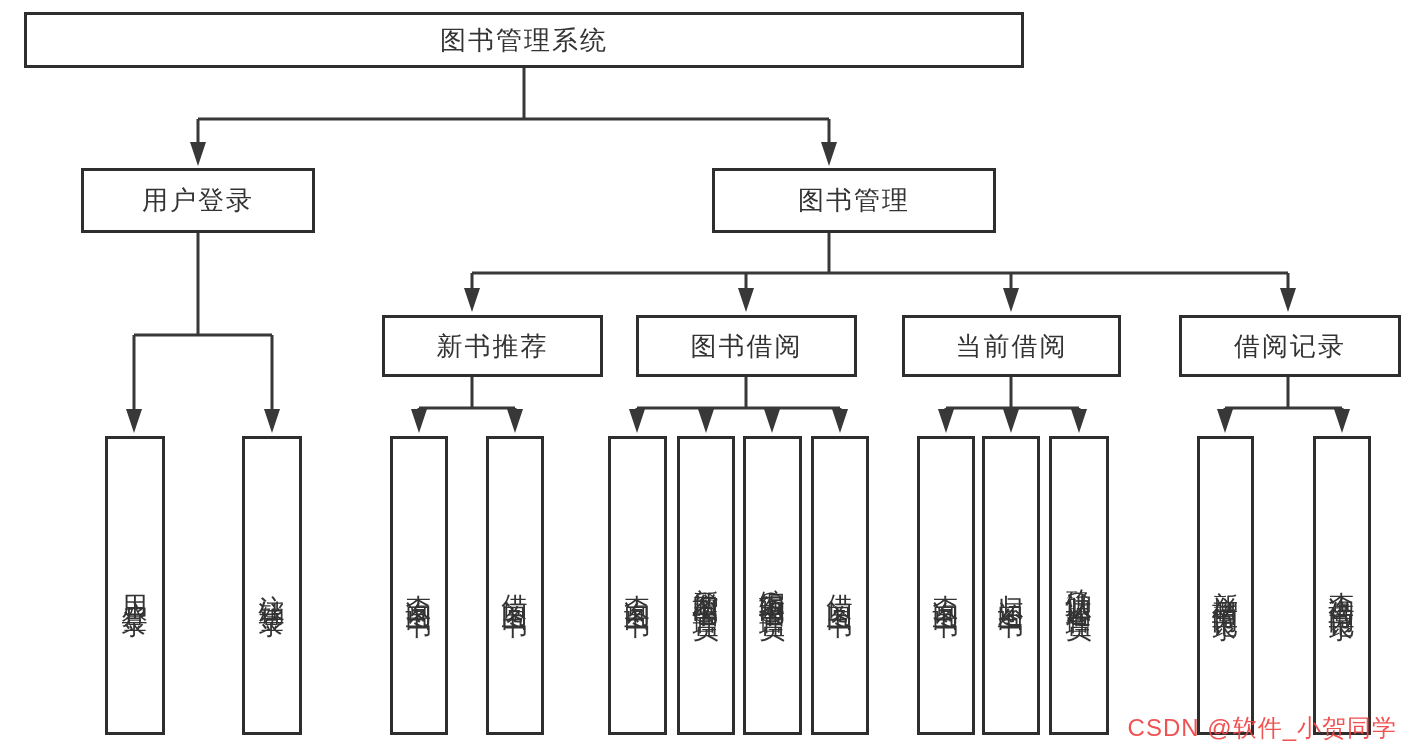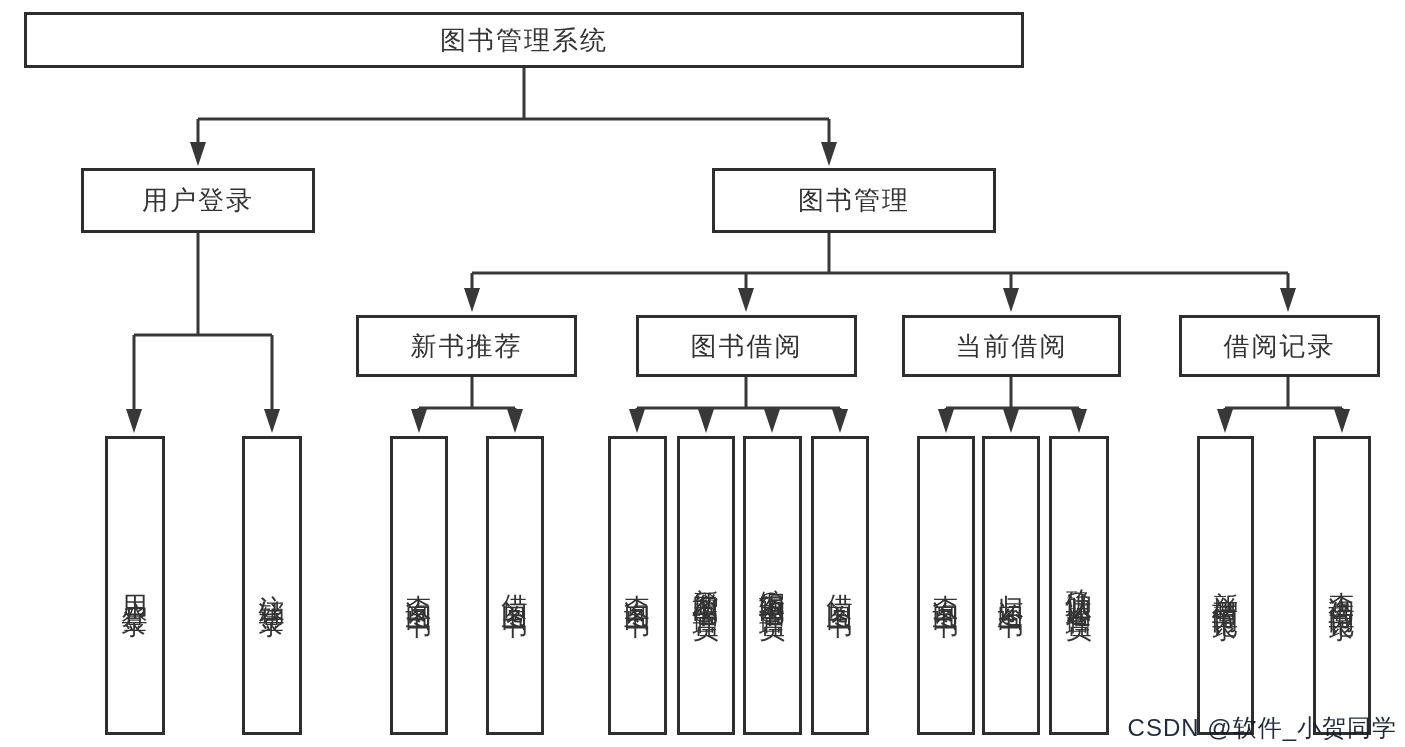--- a/index.html
+++ b/index.html
@@ -35,21 +35,21 @@
     letter-spacing:6px;
   }
   .node.v.tight .label{letter-spacing:4px;}
   .node.v.med .label{letter-spacing:5px;}
   #watermark{
     position:absolute;
     right:8px;
     bottom:3px;
     font-size:24px;
     letter-spacing:1px;
-    color:#0f172a;
+    color:#ef4444;
     opacity:0.92;
     white-space:nowrap;
   }
 </style>
 </head>
 <body>
 
 <div id="stage">
 
   <svg id="wires" width="1405" height="747" viewBox="0 0 1405 747">
@@ -103,30 +103,30 @@
     <span class="label">图书管理系统</span>
   </div>
 
   <div class="node h" style="left:81px;top:168px;width:234px;height:65px;">
     <span class="label">用户登录</span>
   </div>
   <div class="node h" style="left:712px;top:168px;width:284px;height:65px;">
     <span class="label">图书管理</span>
   </div>
 
-  <div class="node h" style="left:356px;top:315px;width:221px;height:62px;align-items:center;">
+  <div class="node h" style="left:382px;top:315px;width:221px;height:62px;align-items:center;">
     <span class="label">新书推荐</span>
   </div>
   <div class="node h" style="left:636px;top:315px;width:221px;height:62px;">
     <span class="label">图书借阅</span>
   </div>
   <div class="node h" style="left:902px;top:315px;width:219px;height:62px;justify-content:center;">
     <span class="label">当前借阅</span>
   </div>
-  <div class="node h" style="left:1179px;top:315px;width:201px;height:62px;">
+  <div class="node h" style="left:1179px;top:315px;width:222px;height:62px;">
     <span class="label">借阅记录</span>
   </div>
 
   <div class="node v" style="left:105px;top:436px;width:60px;height:299px;">
     <span class="label">用户登录</span>
   </div>
   <div class="node v" style="left:242px;top:436px;width:60px;height:299px;">
     <span class="label">注销登录</span>
   </div>
 

